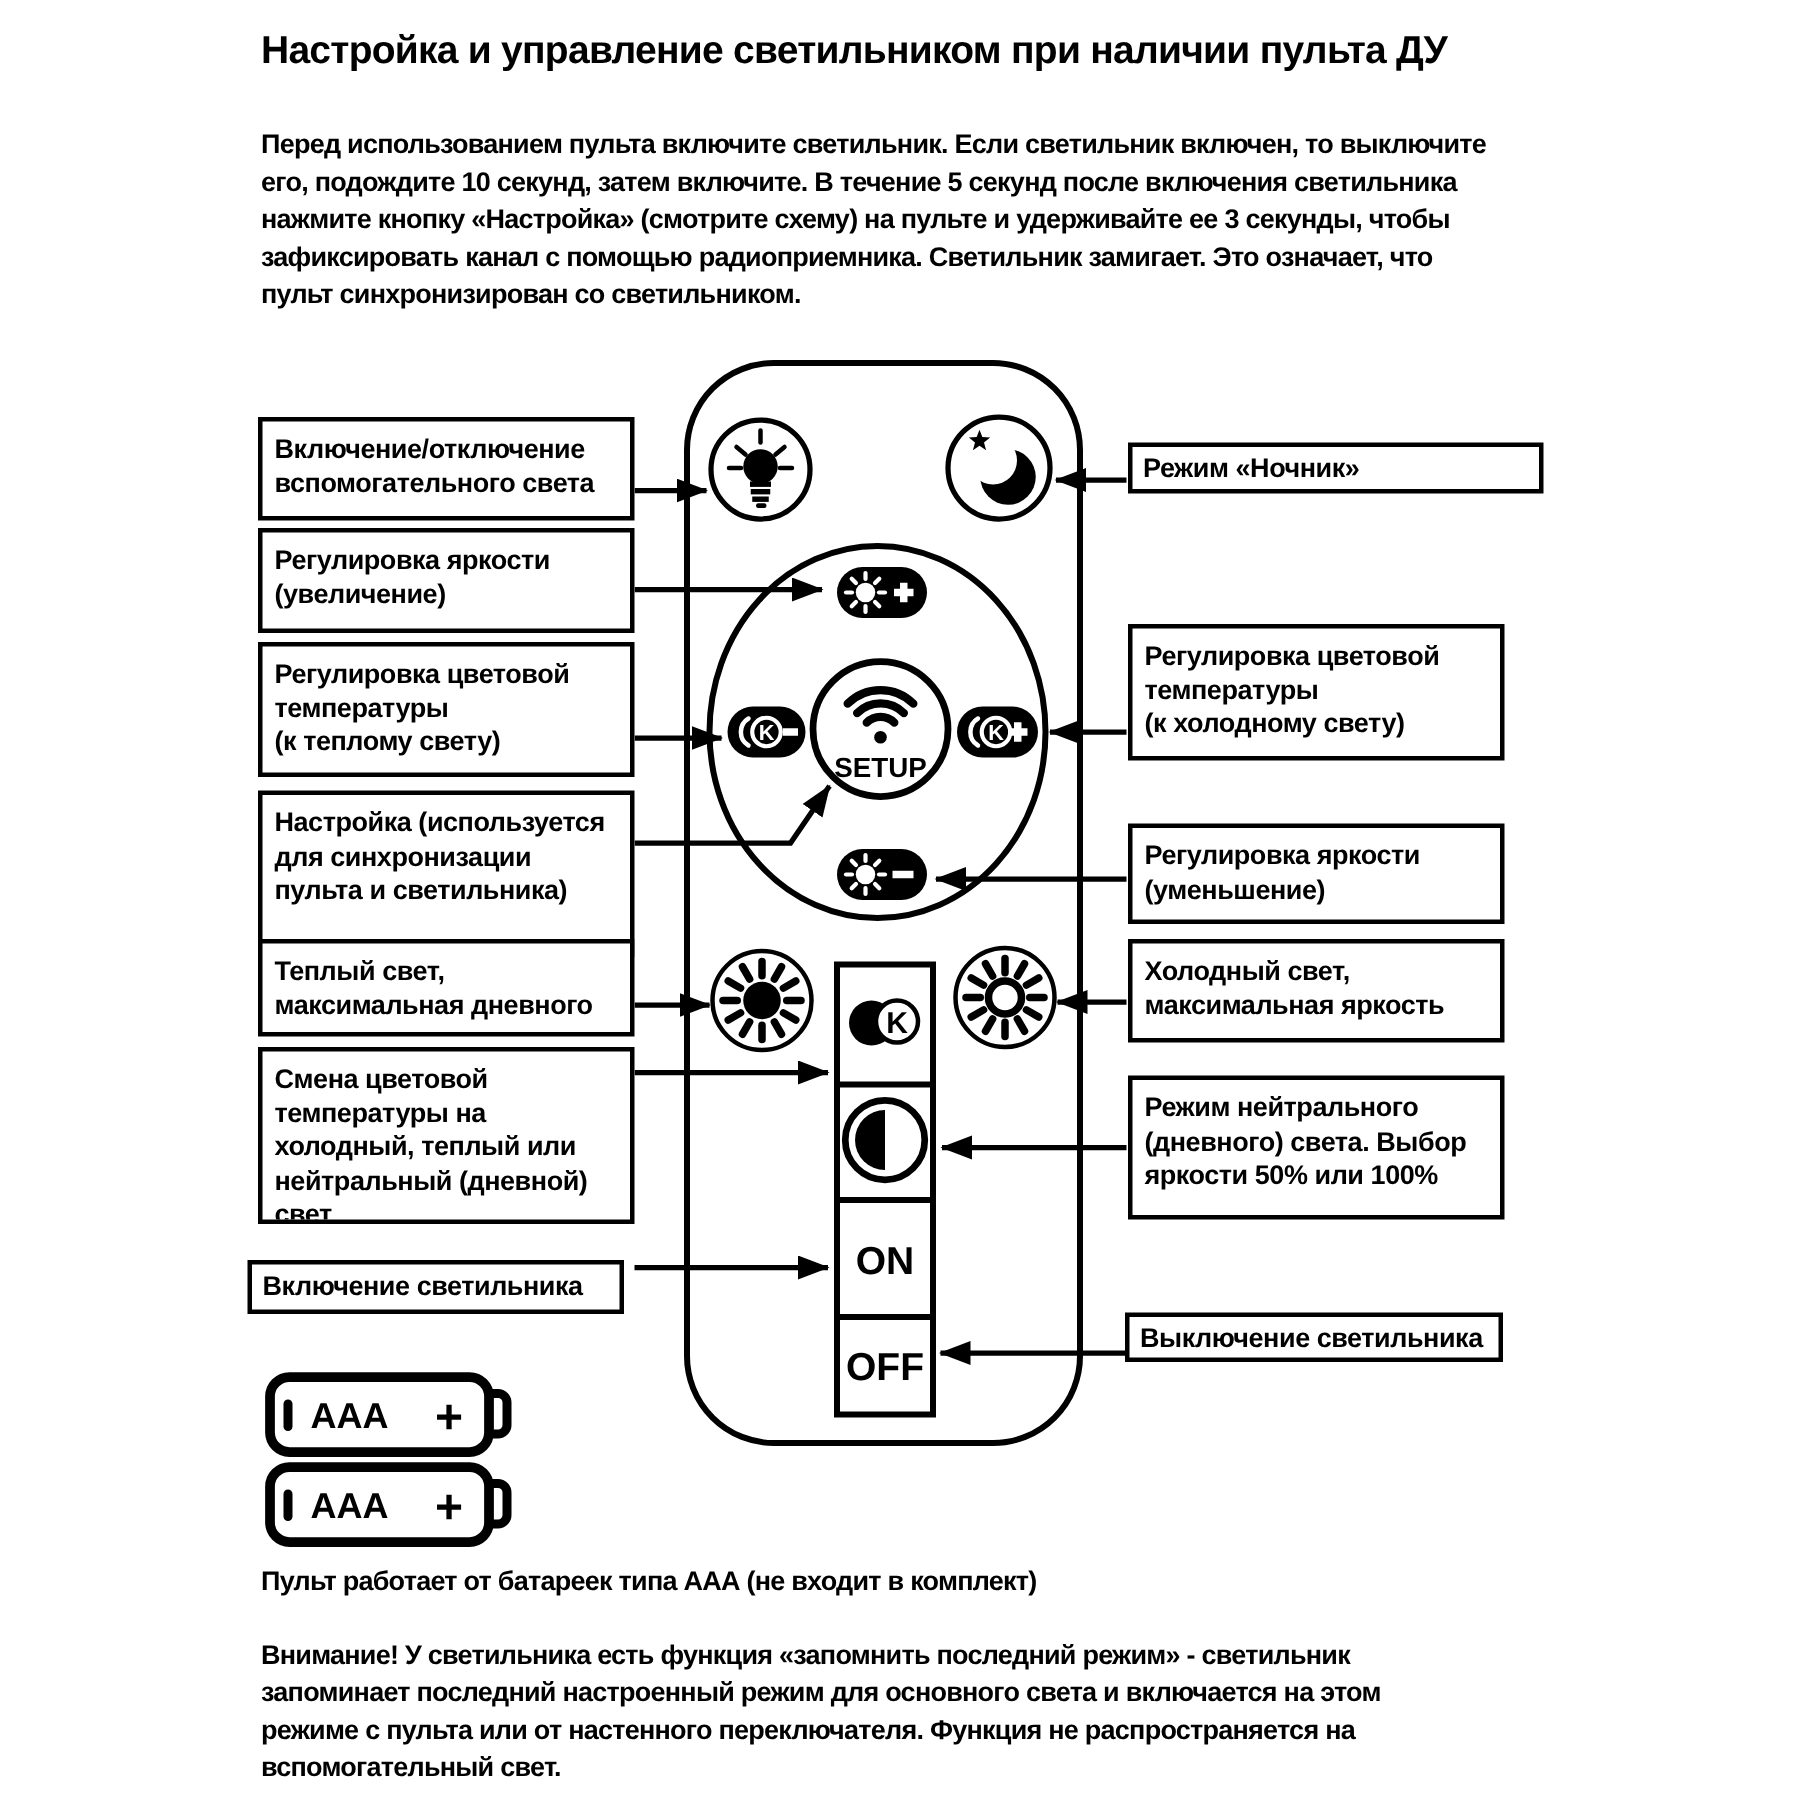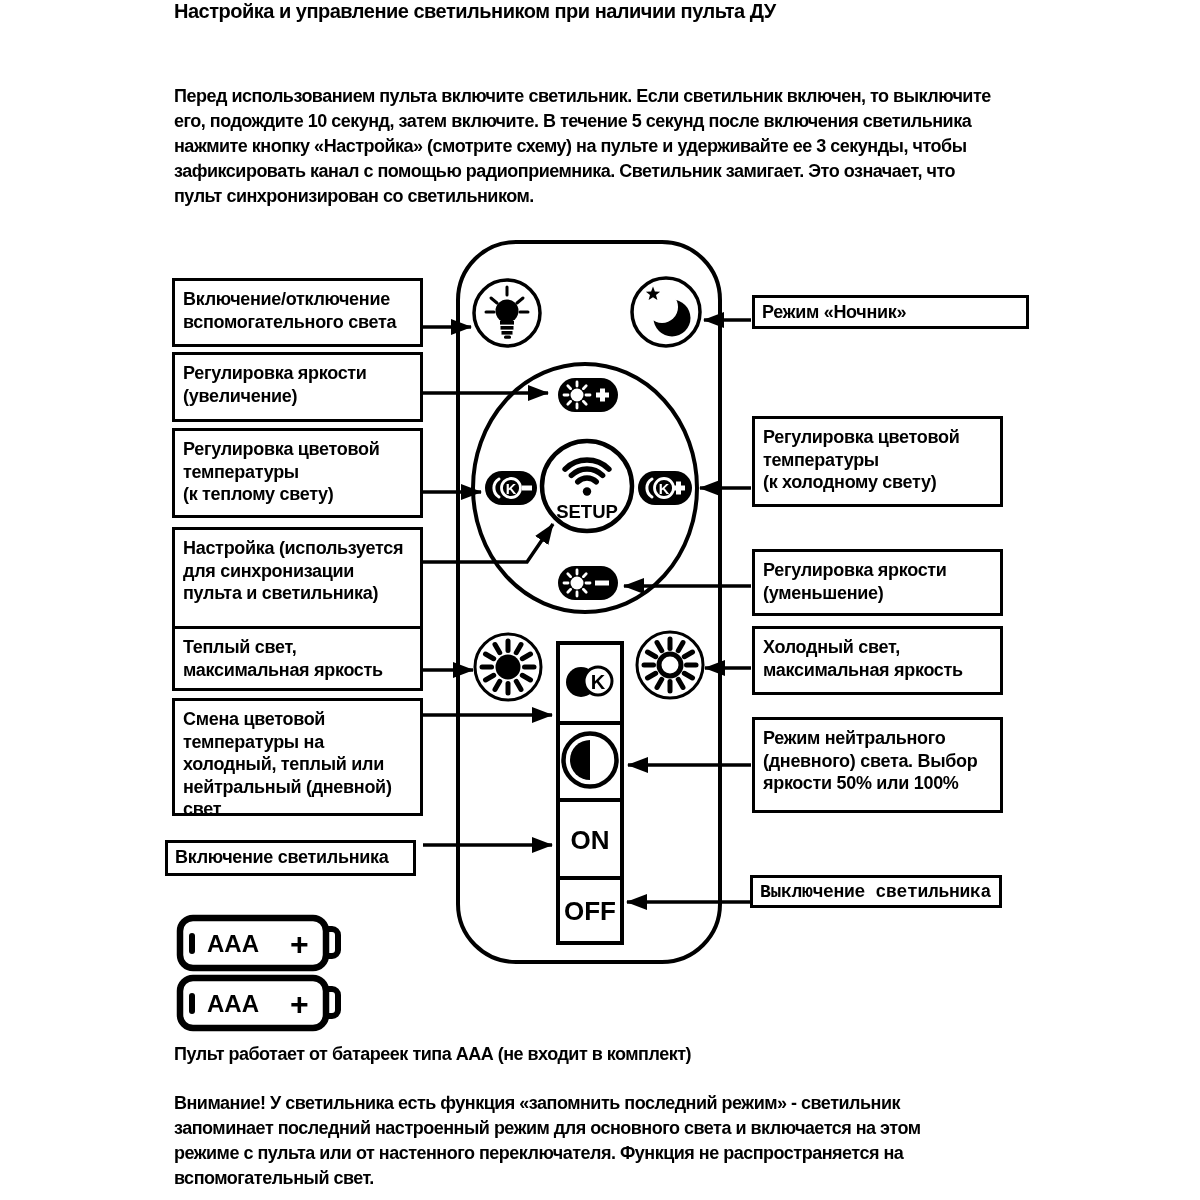--- a/index.html
+++ b/index.html
@@ -2,21 +2,21 @@
 <html><head>
 <meta charset="utf-8">
 <style>
   html,body{margin:0;padding:0;}
   body{
     width:1200px;height:1200px;position:relative;background:#fff;color:#000;
     font-family:"Liberation Sans",sans-serif;font-weight:bold;overflow:hidden;
   }
   .abs{position:absolute;}
   #page-title{
-    left:174px;top:0;font-size:20px;letter-spacing:-0.5px;white-space:nowrap;
+    left:174px;top:18px;font-size:26px;letter-spacing:-0.5px;white-space:nowrap;
   }
   .para{
     left:174px;width:880px;font-size:18px;line-height:25px;letter-spacing:-0.5px;
     white-space:pre-line;
   }
   #intro-paragraph{top:84px;}
   #battery-note{top:1042px;}
   #warning-paragraph{top:1091px;}
   .callout{
     position:absolute;border:3px solid #000;background:#fff;box-sizing:border-box;
@@ -230,32 +230,32 @@
 вспомогательного света</div>
 <div class="callout" style="left:172px;top:352px;width:251px;height:70px;">Регулировка яркости
 (увеличение)</div>
 <div class="callout" style="left:172px;top:428px;width:251px;height:90px;">Регулировка цветовой
 температуры
 (к теплому свету)</div>
 <div class="callout" style="left:172px;top:527px;width:251px;height:111px;">Настройка (используется
 для синхронизации
 пульта и светильника)</div>
 <div class="callout" style="left:172px;top:626px;width:251px;height:65px;">Теплый свет,
-максимальная яркость</div>
+максимальная дневного</div>
 <div class="callout" style="left:172px;top:698px;width:251px;height:118px;">Смена цветовой
 температуры на
 холодный, теплый или
 нейтральный (дневной)
 свет</div>
 <div class="callout slim" style="left:165px;top:840px;width:251px;height:36px;">Включение светильника</div>
 
 <div class="callout slim" style="left:752px;top:295px;width:277px;height:34px;">Режим «Ночник»</div>
 <div class="callout" style="left:752px;top:416px;width:251px;height:91px;">Регулировка цветовой
 температуры
 (к холодному свету)</div>
 <div class="callout" style="left:752px;top:549px;width:251px;height:67px;">Регулировка яркости
 (уменьшение)</div>
 <div class="callout" style="left:752px;top:626px;width:251px;height:69px;">Холодный свет,
 максимальная яркость</div>
 <div class="callout" style="left:752px;top:717px;width:251px;height:96px;">Режим нейтрального
 (дневного) света. Выбор
 яркости 50% или 100%</div>
-<div class="callout slim" style="left:750px;top:875px;width:252px;height:33px;font-family:Liberation Mono, monospace;">Выключение светильника</div>
+<div class="callout slim" style="left:750px;top:875px;width:252px;height:33px;">Выключение светильника</div>
 
 </body></html>

